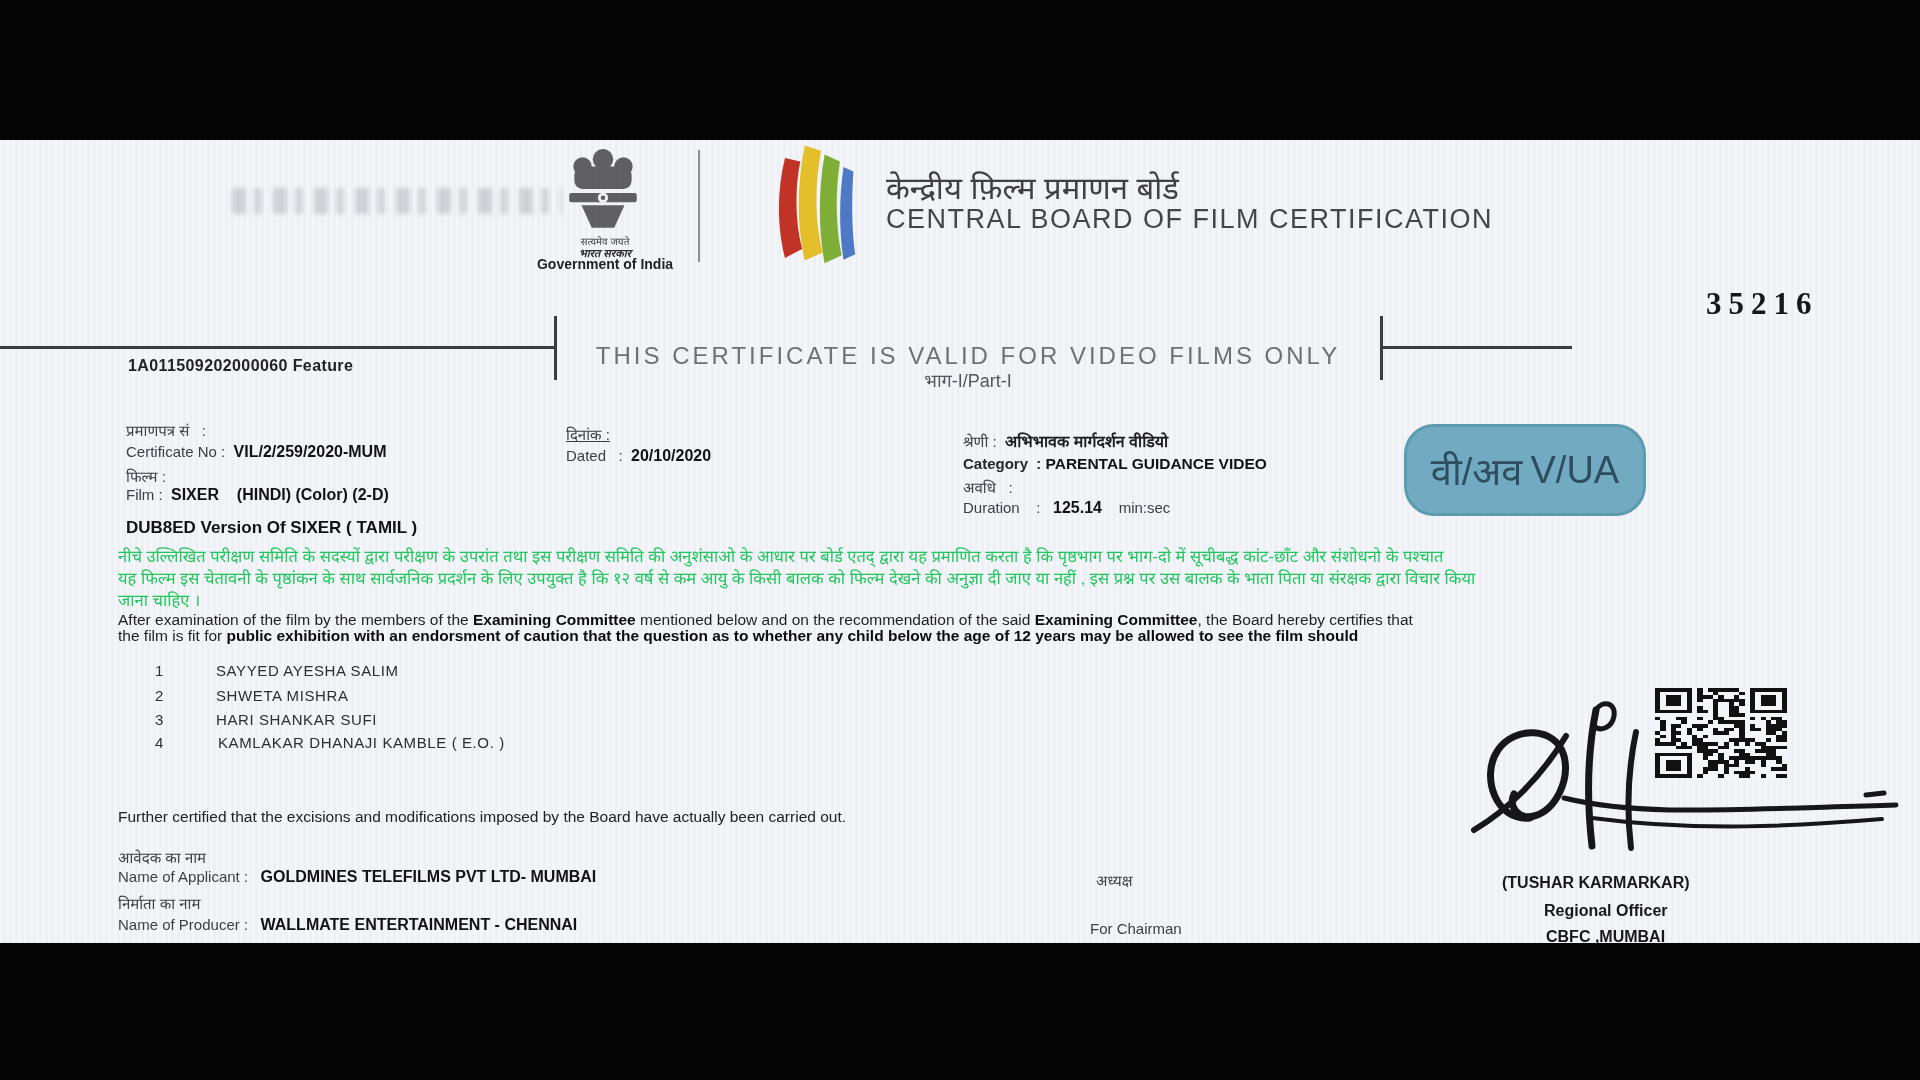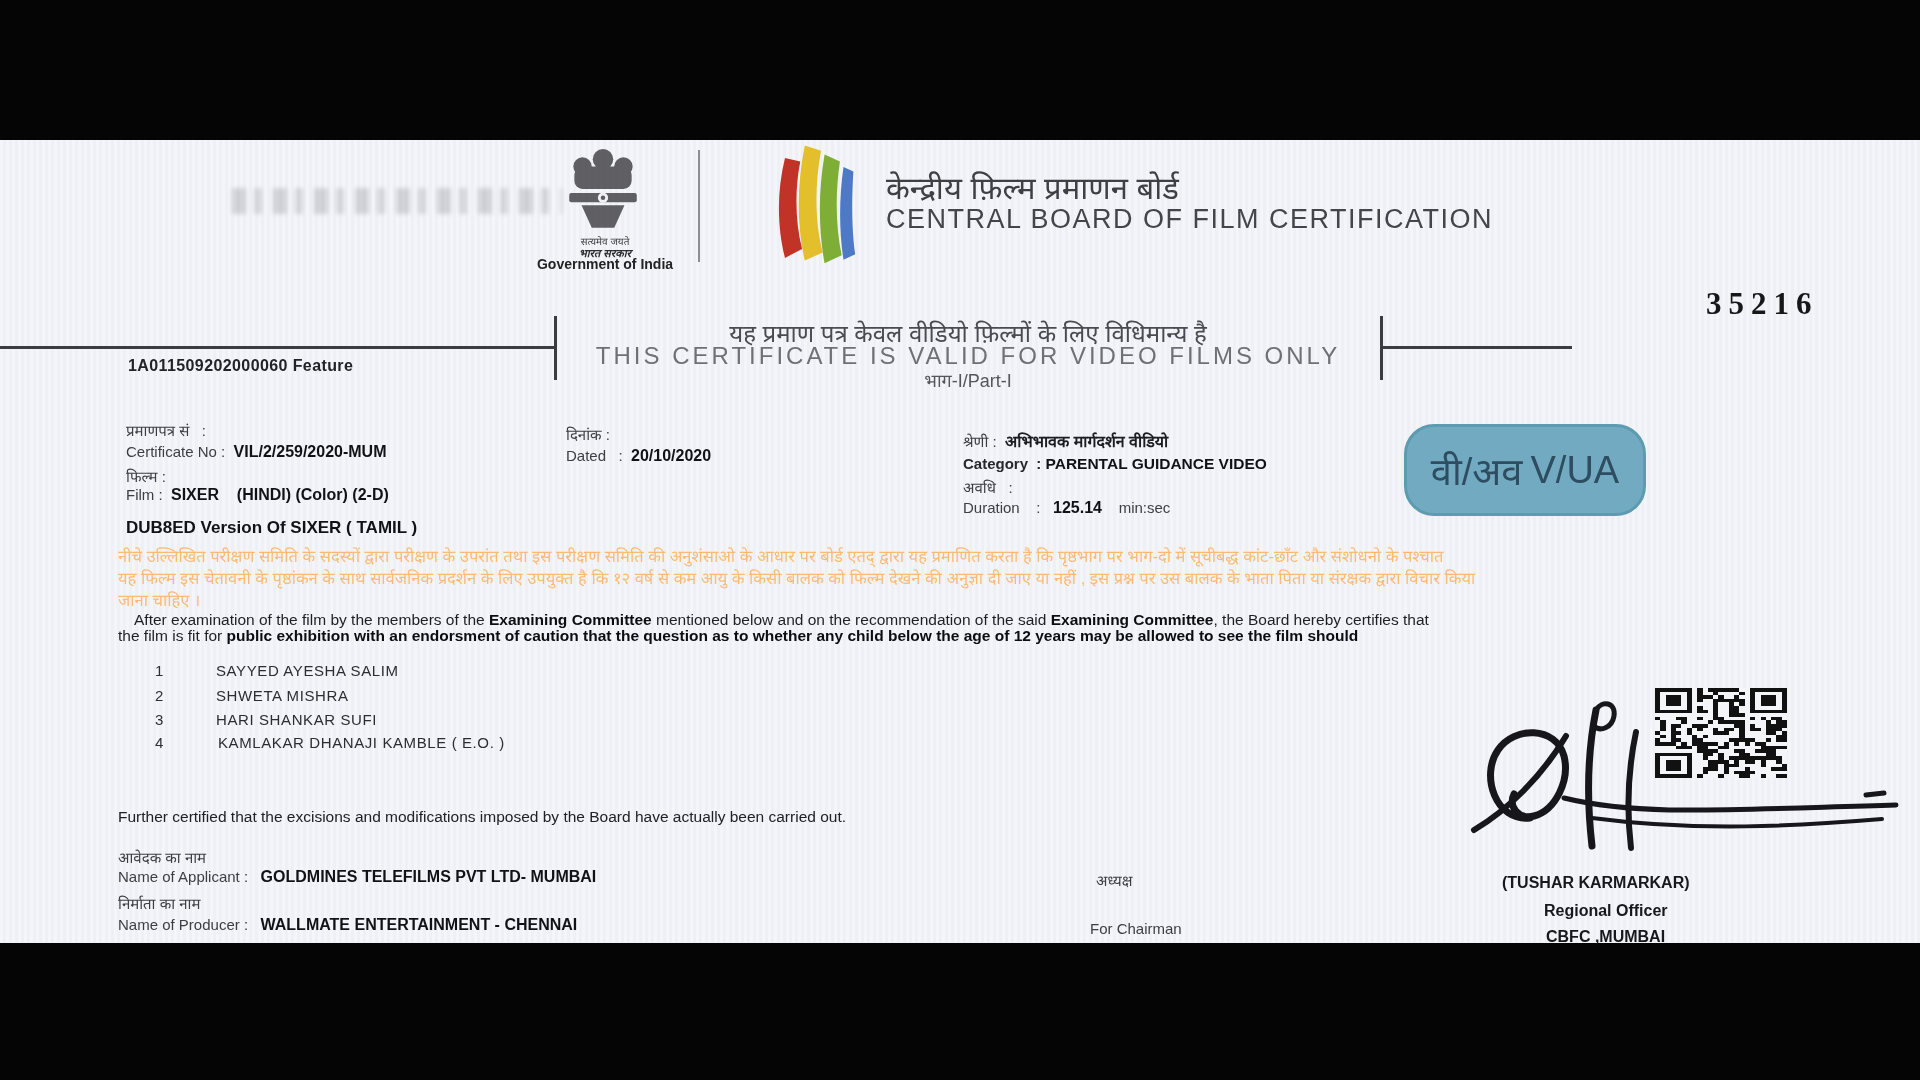--- a/index.html
+++ b/index.html
@@ -30,21 +30,21 @@
   .lbl{font-size:15px;color:#3d3d44;white-space:pre;}
   .lblb{font-size:15px;font-weight:bold;color:#26262b;white-space:pre;}
   .val{font-size:16px;font-weight:bold;color:#121216;white-space:pre;}
   .hival{font-size:16px;font-weight:bold;color:#1c1c22;white-space:pre;}
 
   .badge{width:242px;height:92px;border-radius:30px;background:#72abc1;
          border:3px solid #5d9bb1;display:flex;align-items:center;justify-content:center;
          gap:8px;box-sizing:border-box;}
   .badge span{font-size:38px;color:#2e4d60;}
 
-  .para-hi{font-size:16.5px;line-height:21.5px;color:#fdba74;white-space:nowrap;}
+  .para-hi{font-size:16.5px;line-height:21.5px;color:#22c55e;white-space:nowrap;}
   .para-en{font-size:15.5px;line-height:16.5px;color:#1e1e23;white-space:nowrap;}
   .para-en b{color:#0d0d11;}
 
   .mem-no{font-size:15px;color:#2e2e34;}
   .mem-name{font-size:15px;color:#2c2c32;letter-spacing:.6px;white-space:pre;}
 
   .foot-hi{font-size:15.5px;color:#26262c;white-space:nowrap;}
   .foot-en{font-size:15.5px;color:#202026;white-space:nowrap;}
   .officer{font-size:16px;font-weight:bold;color:#17171c;white-space:pre;}
 
@@ -95,36 +95,35 @@
   <div class="abs board-hi" style="left:886px;top:166px;">केन्द्रीय फ़िल्म प्रमाणन बोर्ड</div>
   <div class="abs board-en" style="left:886px;top:204px;">CENTRAL BOARD OF FILM CERTIFICATION</div>
 
   <div class="abs serial" style="left:1706px;top:286px;">35216</div>
 
   <div class="abs hdiv" style="left:0;top:346px;width:556px;"></div>
   <div class="abs vdiv" style="left:554px;top:316px;height:64px;"></div>
   <div class="abs vdiv" style="left:1380px;top:316px;height:64px;"></div>
   <div class="abs hdiv" style="left:1382px;top:346px;width:190px;"></div>
 
-  <div class="abs center valid-hi" style="left:568px;top:316px;width:800px;">यह प्रमाण पत्र केवल वीडियो फ़िल्मों के लिए विधिमान्य है</div>
   <div class="abs center valid-en" style="left:568px;top:342px;width:800px;">THIS CERTIFICATE IS VALID FOR VIDEO FILMS ONLY</div>
   <div class="abs center part" style="left:568px;top:368px;width:800px;">भाग-I/Part-I</div>
 
   <div class="abs feature-id" style="left:128px;top:357px;">1A011509202000060 Feature</div>
 
   <div class="abs lbl" style="left:126px;top:420px;">प्रमाणपत्र सं   :</div>
   <div class="abs" style="left:126px;top:443px;">
     <span class="lbl">Certificate No :  </span><span class="val">VIL/2/259/2020-MUM</span>
   </div>
   <div class="abs lbl" style="left:126px;top:466px;">फिल्म :</div>
   <div class="abs" style="left:126px;top:486px;">
     <span class="lbl">Film :  </span><span class="val">SIXER    (HINDI) (Color) (2-D)</span>
   </div>
 
-  <div class="abs lbl" style="left:566px;top:424px;">दिनांक :</div>
+  <div class="abs lbl" style="left:566px;top:424px;text-decoration:underline;">दिनांक :</div>
   <div class="abs" style="left:566px;top:447px;">
     <span class="lbl">Dated   :  </span><span class="val">20/10/2020</span>
   </div>
 
   <div class="abs" style="left:963px;top:430px;">
     <span class="lbl">श्रेणी :  </span><span class="hival">अभिभावक मार्गदर्शन वीडियो</span>
   </div>
   <div class="abs" style="left:963px;top:455px;">
     <span class="lblb">Category  : </span><span class="val" style="font-size:15.5px;">PARENTAL GUIDANCE VIDEO</span>
   </div>
@@ -137,21 +136,21 @@
     <span>वी/अव</span>
     <span>V/UA</span>
   </div>
 
   <div class="abs val" style="left:126px;top:518px;font-size:17px;">DUB8ED Version Of SIXER ( TAMIL )</div>
 
   <div class="abs para-hi" style="left:118px;top:546px;">नीचे उल्लिखित परीक्षण समिति के सदस्यों द्वारा परीक्षण  के  उपरांत तथा इस परीक्षण समिति की अनुशंसाओ के आधार पर  बोर्ड एतद् द्वारा यह प्रमाणित करता है  कि पृष्ठभाग पर भाग-दो  में सूचीबद्ध  कांट-छाँट और संशोधनो के पश्चात</div>
   <div class="abs para-hi" style="left:118px;top:568px;">यह फिल्म इस चेतावनी के पृष्ठांकन के साथ सार्वजनिक प्रदर्शन के लिए उपयुक्त है कि १२ वर्ष से कम आयु के किसी बालक को फिल्म देखने की अनुज्ञा दी जाए या नहीं , इस प्रश्न पर उस बालक के भाता पिता या संरक्षक द्वारा विचार किया</div>
   <div class="abs para-hi" style="left:118px;top:590px;">जाना चाहिए ।</div>
 
-  <div class="abs para-en" style="left:118px;top:612px;margin-left:16px;"><span>After examination of the film by the members of the </span><b>Examining Committee</b><span> mentioned below and on the recommendation of the said </span><b>Examining Committee</b><span>, the Board hereby certifies that</span></div>
+  <div class="abs para-en" style="left:118px;top:612px;"><span>After examination of the film by the members of the </span><b>Examining Committee</b><span> mentioned below and on the recommendation of the said </span><b>Examining Committee</b><span>, the Board hereby certifies that</span></div>
   <div class="abs para-en" style="left:118px;top:628px;"><span>the film is fit for </span><b>public exhibition with an endorsment of caution that the question as to whether any child below the age of 12 years may be allowed to see the film should</b></div>
 
   <div class="abs mem-no" style="left:155px;top:662px;">1</div>
   <div class="abs mem-name" style="left:216px;top:662px;">SAYYED AYESHA SALIM</div>
   <div class="abs mem-no" style="left:155px;top:687px;">2</div>
   <div class="abs mem-name" style="left:216px;top:687px;">SHWETA MISHRA</div>
   <div class="abs mem-no" style="left:155px;top:711px;">3</div>
   <div class="abs mem-name" style="left:216px;top:711px;">HARI SHANKAR SUFI</div>
   <div class="abs mem-no" style="left:155px;top:734px;">4</div>
   <div class="abs mem-name" style="left:218px;top:734px;">KAMLAKAR DHANAJI KAMBLE ( E.O. )</div>

